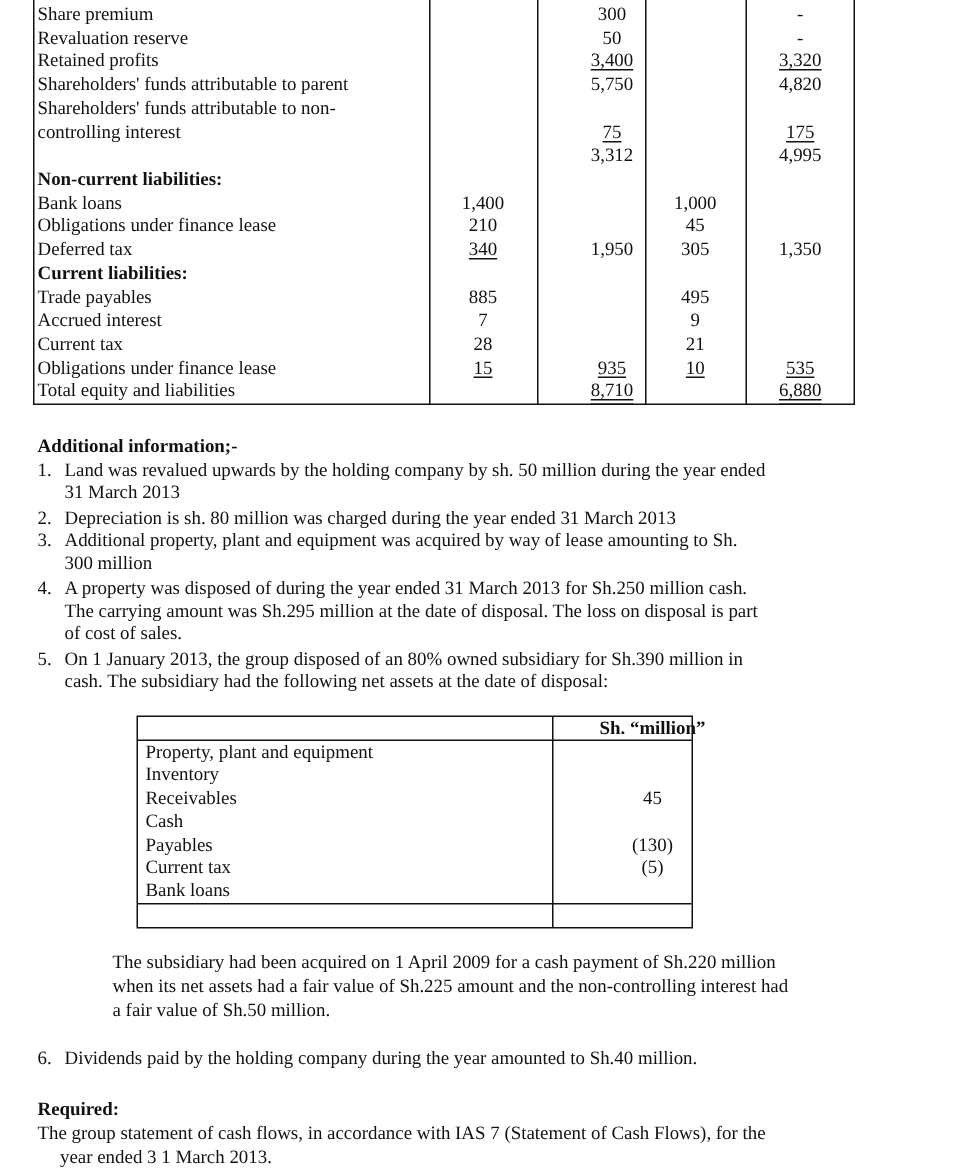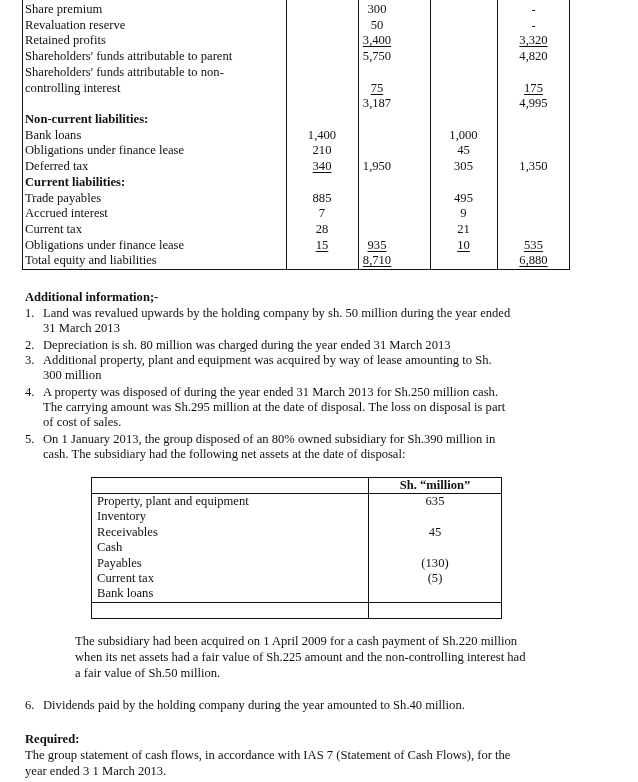--- a/index.html
+++ b/index.html
@@ -6,30 +6,30 @@
   body { width:638px; height:782px; position:relative; overflow:hidden;
          font-family:"Liberation Serif","DejaVu Serif",serif; font-size:12.6px; color:#111; line-height:15.7px; }
   
   #bs { position:absolute; left:22px; top:-1px; width:548px; height:271px;
         border:1.5px solid #111; box-sizing:border-box; }
   .vline { position:absolute; top:-1px; width:0; border-left:1.5px solid #111; height:271px; }
   .lbl { position:absolute; left:25px; white-space:nowrap; }
   .bold { font-weight:bold; }
   .num { position:absolute; text-align:center; white-space:nowrap; }
   .c2 { left:286px; width:72px; }
-  .c3 { left:341px; width:72px; }
+  .c3 { left:372px; width:72px; }
   .c4 { left:430px; width:67px; }
   .c5 { left:497px; width:73px; }
   .u { text-decoration:underline; text-underline-offset:2px; }
   .uu { text-decoration:underline double; text-underline-offset:2px; }
   
   .para { position:absolute; white-space:nowrap; }
   .li-num { position:absolute; }
   
-  #sub { position:absolute; left:91px; top:477px; width:411px; height:142px; border:1.2px solid #111; box-sizing:border-box; }
+  #sub { position:absolute; left:91px; top:477px; width:371px; height:142px; border:1.2px solid #111; box-sizing:border-box; }
   #sub .split { position:absolute; left:276px; top:0; height:100%; border-left:1.2px solid #111; }
   #sub .hline { position:absolute; left:0; width:100%; border-top:1.2px solid #111; }
   .sl { position:absolute; left:5px; white-space:nowrap; }
   .sv { position:absolute; left:277px; width:132px; text-align:center; white-space:nowrap; }
 </style>
 </head>
 <body>
 
 <div id="bs"></div>
 <div class="vline" style="left:286px"></div>
@@ -52,21 +52,21 @@
 <div class="lbl" style="top:206.2px">Accrued interest</div>
 <div class="lbl" style="top:221.9px">Current tax</div>
 <div class="lbl" style="top:237.6px">Obligations under finance lease</div>
 <div class="lbl" style="top:253.3px">Total equity and liabilities</div>
 
 <div class="num c3" style="top:2px">300</div>
 <div class="num c3" style="top:17.7px">50</div>
 <div class="num c3" style="top:33.4px"><span class="u">3,400</span></div>
 <div class="num c3" style="top:49.1px">5,750</div>
 <div class="num c3" style="top:80.5px"><span class="u">75</span></div>
-<div class="num c3" style="top:96.2px">3,187</div>
+<div class="num c3" style="top:96.2px">3,312</div>
 <div class="num c3" style="top:159.1px">1,950</div>
 <div class="num c3" style="top:237.6px"><span class="u">935</span></div>
 <div class="num c3" style="top:253.3px"><span class="uu">8,710</span></div>
 
 <div class="num c5" style="top:2px">-</div>
 <div class="num c5" style="top:17.7px">-</div>
 <div class="num c5" style="top:33.4px"><span class="u">3,320</span></div>
 <div class="num c5" style="top:49.1px">4,820</div>
 <div class="num c5" style="top:80.5px"><span class="u">175</span></div>
 <div class="num c5" style="top:96.2px">4,995</div>
@@ -113,21 +113,20 @@
 <div class="para" style="left:43px; top:447px">cash. The subsidiary had the following net assets at the date of disposal:</div>
 
 <div id="sub">
   <div class="split"></div>
   <div class="hline" style="top:15px"></div>
   <div class="hline" style="top:124px"></div>
 
   <div class="sv bold" style="top:0px">Sh. “million”</div>
 
   <div class="sl" style="top:15.5px">Property, plant and equipment</div>
-  <div class="sv" style="top:15.5px">635</div>
   <div class="sl" style="top:31px">Inventory</div>
   <div class="sl" style="top:46.5px">Receivables</div>
   <div class="sv" style="top:46.5px">45</div>
   <div class="sl" style="top:62px">Cash</div>
   <div class="sl" style="top:77.5px">Payables</div>
   <div class="sv" style="top:77.5px">(130)</div>
   <div class="sl" style="top:93px">Current tax</div>
   <div class="sv" style="top:93px">(5)</div>
   <div class="sl" style="top:108px">Bank loans</div>
 
@@ -135,13 +134,13 @@
 
 <div class="para" style="left:75px; top:634px">The subsidiary had been acquired on 1 April 2009 for a cash payment of Sh.220 million</div>
 <div class="para" style="left:75px; top:650px">when its net assets had a fair value of Sh.225 amount and the non-controlling interest had</div>
 <div class="para" style="left:75px; top:666px">a fair value of Sh.50 million.</div>
 
 <div class="li-num" style="left:25px; top:698px">6.</div>
 <div class="para" style="left:43px; top:698px">Dividends paid by the holding company during the year amounted to Sh.40 million.</div>
 
 <div class="para bold" style="left:25px; top:732px">Required:</div>
 <div class="para" style="left:25px; top:748px">The group statement of cash flows, in accordance with IAS 7 (Statement of Cash Flows), for the</div>
-<div class="para" style="left:25px; top:764px">year ended 3 1 March 2013.</div>
+<div class="para" style="left:40px; top:764px">year ended 3 1 March 2013.</div>
 
 </body></html>

